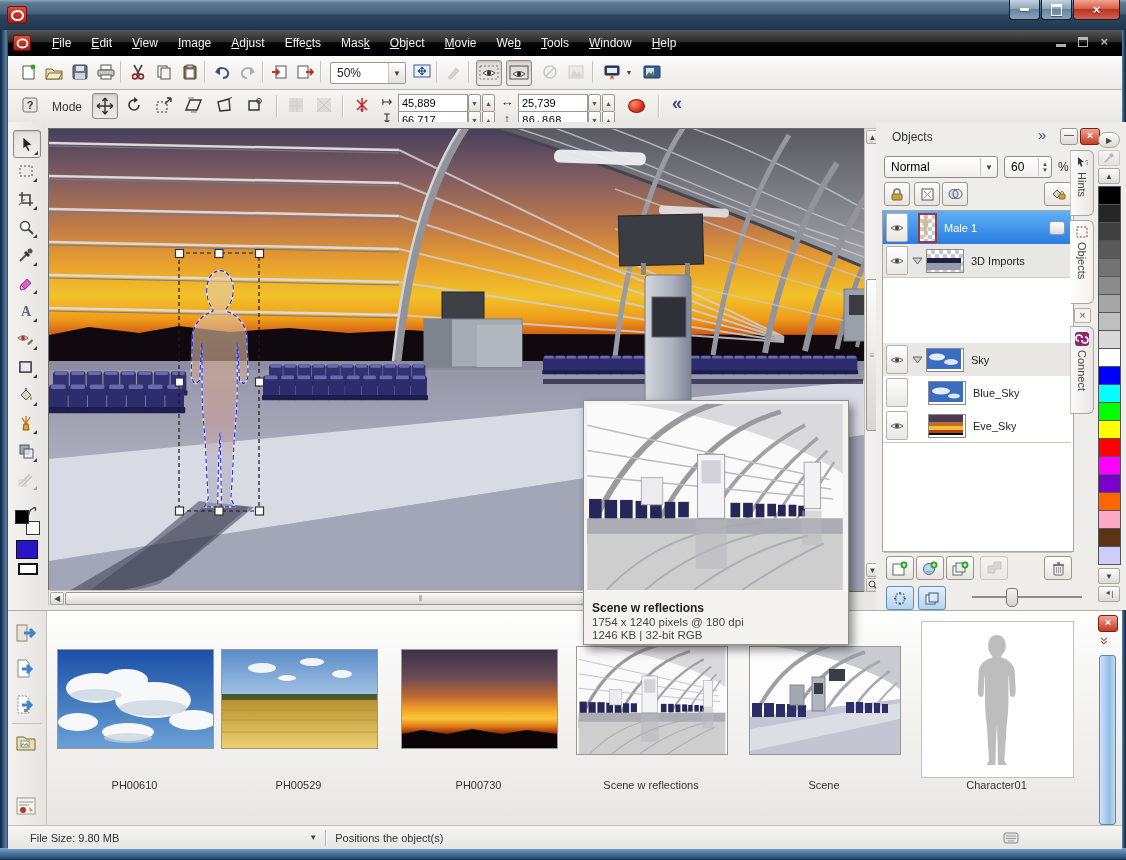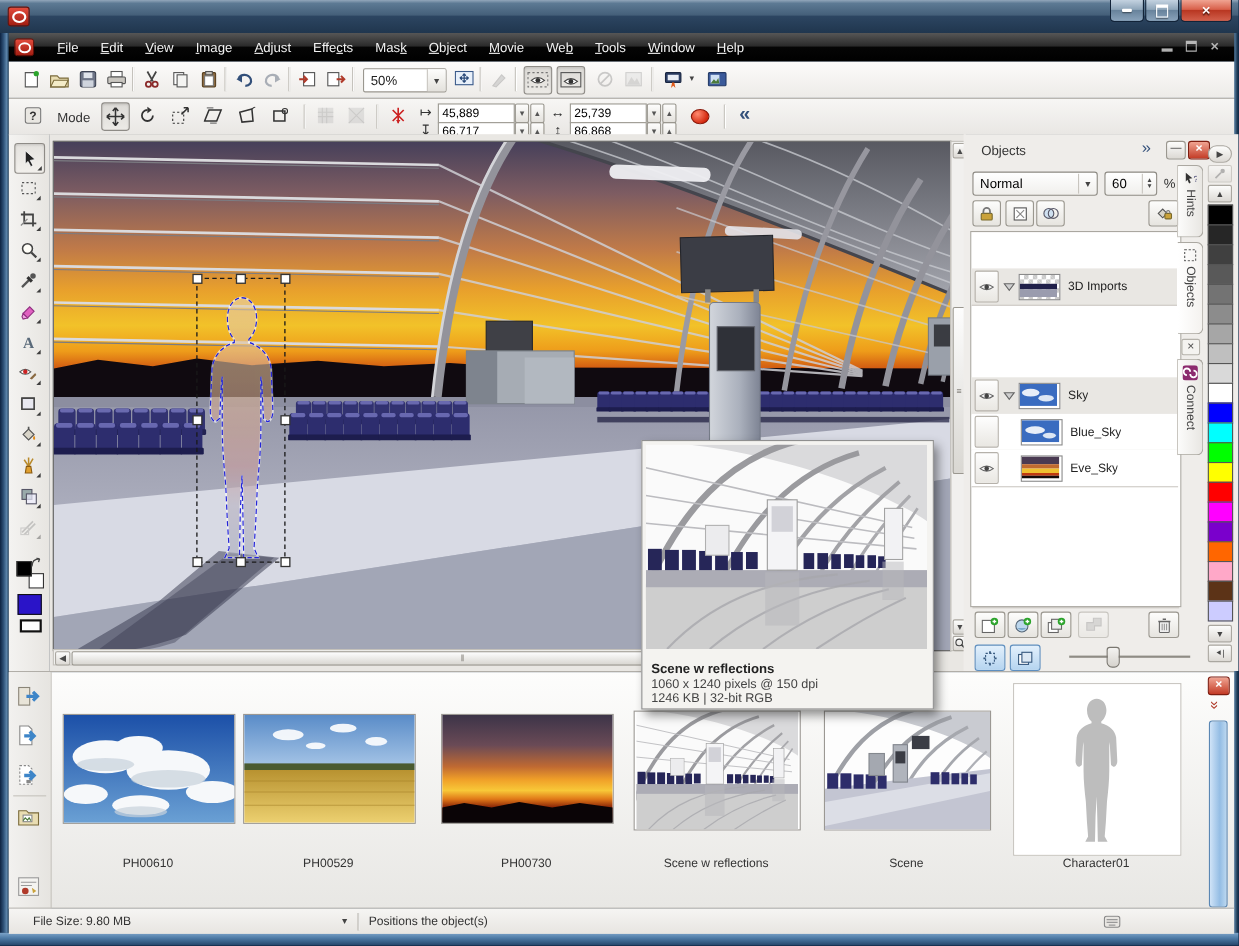--- a/index.html
+++ b/index.html
@@ -498,21 +498,21 @@
       <span class="spin">▼</span>
       <span class="spin">▲</span>
     </span>
   <span class="abs flabel" style="left:492px;top:4px">↔</span>
   <input class="abs num" style="left: 510px; top: 4px;" value="25,739">
   <span class="abs spinpair" style="left:578px;top:4px">
       <span class="spin">▼</span>
       <span class="spin">▲</span>
     </span>
   <span class="abs flabel" style="left:492px;top:21px">↕</span>
-  <input class="abs num" style="left: 510px; top: 21px;" value="86,868">
+  <input class="abs num" style="left: 510px; top: 21px; font-family: Liberation Mono, monospace;" value="86,868">
   <span class="abs spinpair" style="left:578px;top:21px">
       <span class="spin">▼</span>
       <span class="spin">▲</span>
     </span>
   <div class="abs" style="left:620px;top:9px;width:15px;height:12px;border-radius:50%;
        background:radial-gradient(circle at 35% 30%,#ff8a70,#d42a10 70%);border:1px solid #8a1608;"></div>
   <div class="tsep" style="left:650px"></div>
   <span class="abs" style="left:664px;top:3px;font-size:18px;color:#33507a;font-weight:bold">«</span>
 </div>
 
@@ -847,20 +847,34 @@
     </div>
   <div class="dbtn" style="left:168px;top:60px;width:26px">
     <svg width="15" height="13">
         <path d="M2,6 L6,2 L10,6 L6,10 Z" fill="#d8d4c8" stroke="#555"></path>
         <rect x="8" y="6" width="6" height="5" rx="1" fill="#caa23a" stroke="#7a6a2a"></rect>
         <path d="M9.5,6 V5 a1.5,1.5 0 0 1 3,0 V6" fill="none" stroke="#777"></path>
       </svg>
     </div>
 
   <div class="abs layers">
+    <div class="lrow selected" style="top:0">
+      <span class="eyewell">
+        <svg width="14" height="10">
+            <path d="M1,5 Q7,0.5 13,5 Q7,9.5 1,5 Z" fill="#f4f4f4" stroke="#666"></path>
+            <circle cx="7" cy="5" r="2.1" fill="#444"></circle>
+          </svg>
+        </span>
+      <span class="lthumb checker" style="width:15px;height:26px;border:2px solid #9a3a48;margin-left:8px">
+        <svg width="11" height="22" viewBox="0 0 100 260" preserveAspectRatio="xMidYMid meet">
+            <use href="#man" fill="#d4b894"></use>
+          </svg></span>
+      <span class="lname">Male 1</span>
+      <span style="margin-left:auto;margin-right:6px;width:14px;height:12px;background:linear-gradient(#fff,#dcdae0);border:1px solid #8a98b0;border-radius:3px"></span>
+    </div>
     <div class="lrow group" style="top:33px">
       <span class="eyewell">
         <svg width="14" height="10">
             <path d="M1,5 Q7,0.5 13,5 Q7,9.5 1,5 Z" fill="#f4f4f4" stroke="#666"></path>
             <circle cx="7" cy="5" r="2.1" fill="#444"></circle>
           </svg>
         </span>
       <svg class="expander" viewBox="0 0 11 8">
           <path d="M1,1 L10,1 L5.5,7 Z" fill="#cfcfcf" stroke="#666"></path>
         </svg>
@@ -1027,21 +1041,21 @@
     <div class="pal-btn" style="margin-top:3px">▼</div>
     <div class="pal-btn" style="margin-top:2px">⯇|</div>
   </div>
 </div>
 
 <div class="abs tooltip">
   <svg width="256" height="186" style="margin:3px" viewBox="0 0 264 192">
     <use href="#sceneGray"></use>
   </svg>
   <div class="tip-title">Scene w reflections</div>
-  <div class="tip-line">1060 x 1240 pixels @ 150 dpi</div>
+  <div class="tip-line">1754 x 1240 pixels @ 180 dpi</div>
   <div class="tip-line">1246 KB | 32-bit RGB</div>
 </div>
 
 <div class="abs tray">
   <div class="abs tray-strip">
     <div class="abs" style="left:8px;top:12px">
       <svg width="22" height="20">
           <rect x="1" y="2" width="10" height="16" fill="#e8e4d8" stroke="#8a8578"></rect>
           <path d="M8,10 h10 M14,6 l4,4 -4,4" stroke="#3d85c8" stroke-width="3" fill="none"></path>
         </svg></div>

